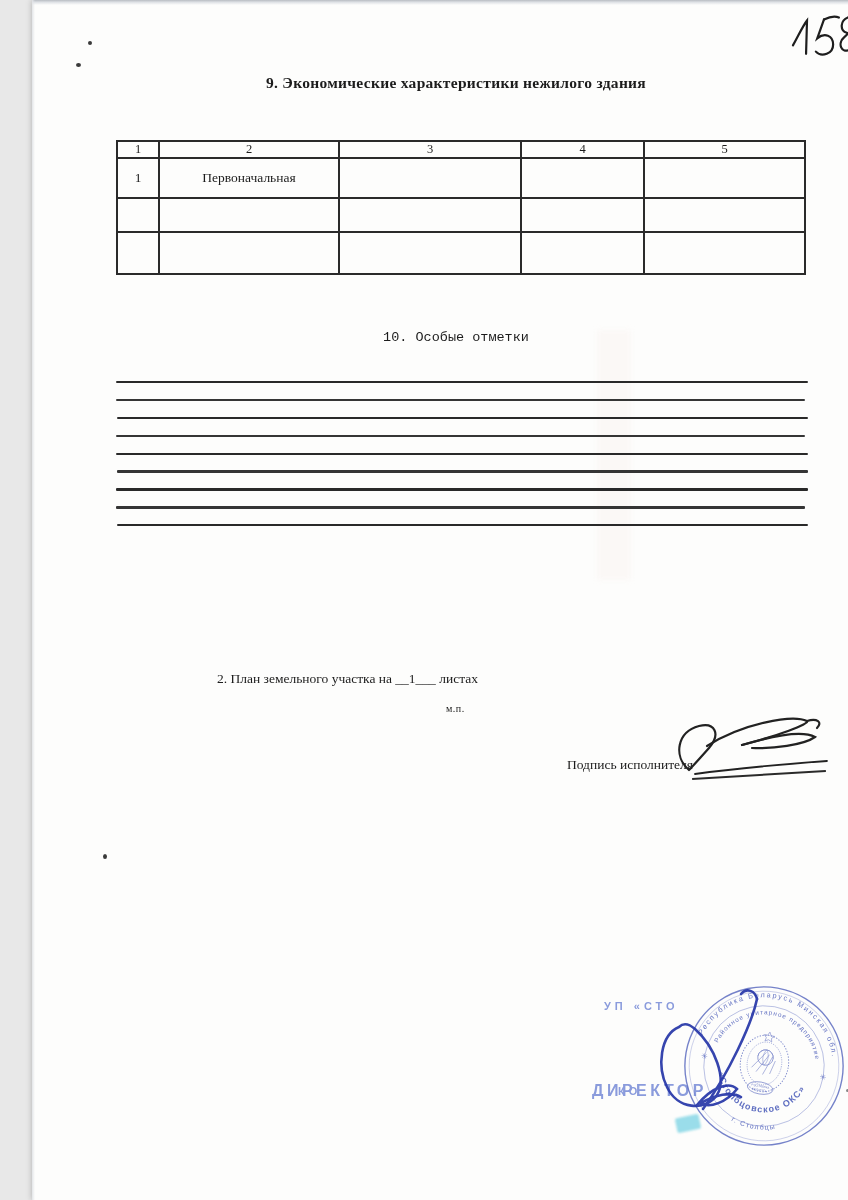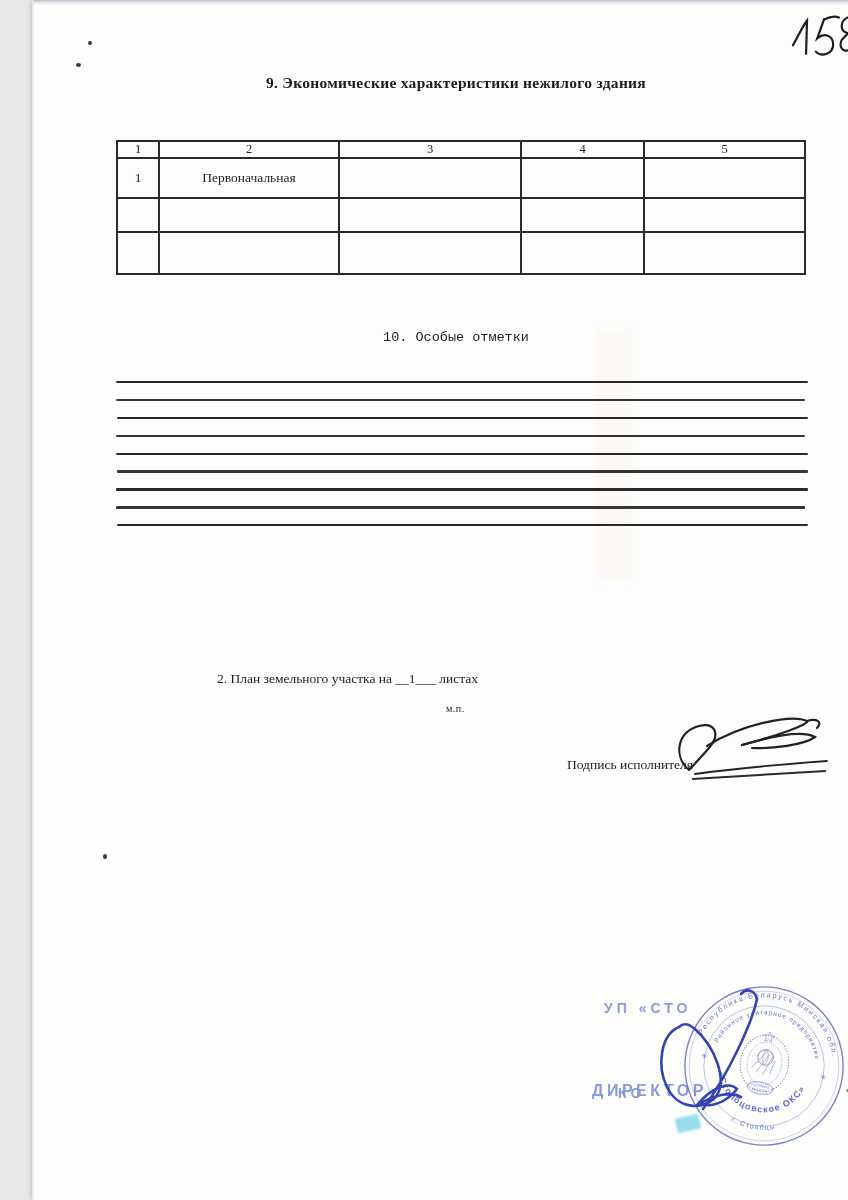--- a/index.html
+++ b/index.html
@@ -49,21 +49,21 @@
   .attach1{position:absolute;left:88px;top:638px;font-size:13.5px;}
   .attach2{position:absolute;left:185px;top:671px;font-size:13.5px;}
   .mp{position:absolute;left:414px;top:703px;font-size:10px;letter-spacing:.5px;}
   
   .sig-label{position:absolute;left:535px;top:757px;font-size:13.5px;}
   .sig-underline{position:absolute;left:660px;top:774px;width:134px;height:1.6px;
     background:#2a2a2a;transform:rotate(-3.5deg);}
   .sig-svg{position:absolute;left:615px;top:712px;}
   
   .typed{position:absolute;font-family:"Liberation Sans", sans-serif;
-    color:#8a9bdc;font-size:14px;letter-spacing:4px;filter:blur(.35px);
+    color:#8a9bdc;font-size:11px;letter-spacing:4px;filter:blur(.35px);
     font-weight:bold;}
   .typed1{left:572px;top:1000px;}
   .typed2{left:586px;top:1085px;}
   .typed3{left:560px;top:1082px;font-size:16px;letter-spacing:3.5px;}
   .stamp-svg{position:absolute;left:646px;top:980px;transform:rotate(10deg);}
   .stamp-sig-svg{position:absolute;left:625px;top:985px;}
   .cyan-smudge{position:absolute;left:644px;top:1116px;width:24px;height:15px;
     background:rgba(56,190,216,.5);filter:blur(1.2px);transform:rotate(-12deg);
     border-radius:2px;}
 </style>

